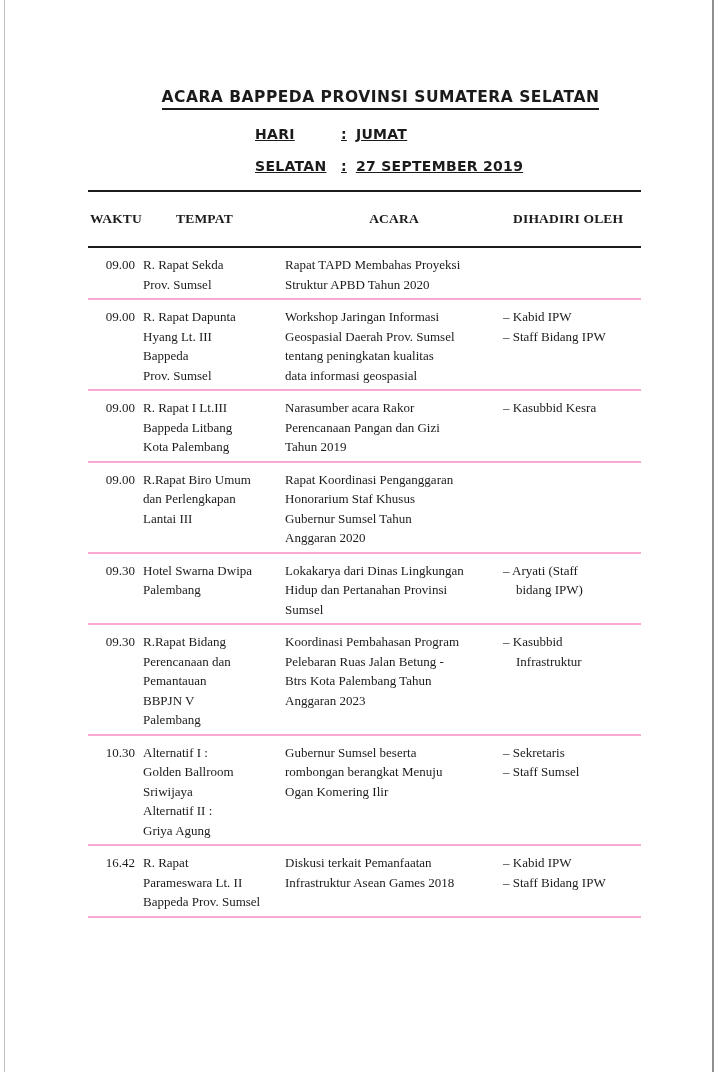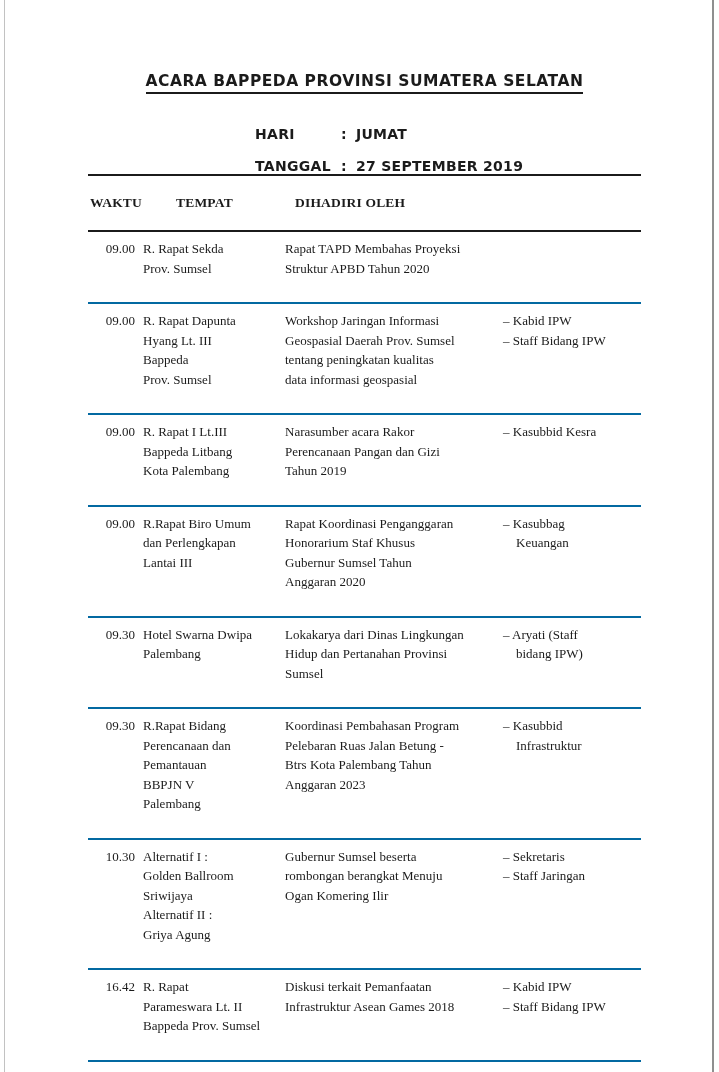--- a/index.html
+++ b/index.html
@@ -16,41 +16,42 @@
     height: 1072px;
     border-left: 1px solid #c2c2c2;
     border-right: 2px solid #8f8f8f;
     background: #ffffff;
     padding: 72px 0 0 83px;
     overflow: hidden;
   }
   .content { width: 553px; }
 
   .doc-title {
-    margin: 0;
+    margin: 16px;
     width: 553px;
     text-align: center;
     font-size: 15.5px;
     font-weight: bold;
     letter-spacing: 0.5px;
   }
   .doc-title .underline {
     display: inline-block;
     padding-bottom: 2px;
     border-bottom: 2px solid #1b1b1b;
   }
 
   .meta { margin: 16px 0 0 167px; }
   .meta-row {
     display: flex;
-    align-items: flex-end;
+    align-items: flex-start;
     height: 32px;
     font-size: 14px;
     font-weight: bold;
     letter-spacing: 0.3px;
+    text-decoration: underline;
   }
   .meta-label { width: 86px; }
   .meta-sep { margin-right: 9px; }
 
   .schedule {
     width: 553px;
     font-size: 13px;
     font-family: Liberation Serif, serif;
   }
   .thead {
@@ -68,22 +69,22 @@
   .col-acara   { width: 218px; }
   .col-dihadiri{ flex: 1; }
 
   .thead .col-waktu   { padding-left: 2px; }
   .thead .col-tempat  { padding-left: 33px; }
   .thead .col-acara   { text-align: center; }
   .thead .col-dihadiri{ padding-left: 10px; }
 
   .row {
     display: flex;
-    border-bottom: 2px solid #0369a1;
-    padding: 7px 0 24px 0;
+    border-bottom: 2px solid #f9a8d4;
+    padding: 7px 0 4px 0;
     line-height: 19.5px;
   }
   .row .col-waktu {
     text-align: right;
     padding-right: 8px;
     white-space: pre;
   }
   .row .col-tempat,
   .row .col-acara {
     white-space: pre;
@@ -105,30 +106,31 @@
       <span class="underline">ACARA BAPPEDA PROVINSI SUMATERA SELATAN</span>
     </h1>
 
     <div class="meta">
       <div class="meta-row">
         <span class="meta-label">HARI</span>
         <span class="meta-sep">:</span>
         <span class="meta-value">JUMAT</span>
       </div>
       <div class="meta-row">
-        <span class="meta-label">TANGGAL</span>
+        <span class="meta-label">SELATAN</span>
         <span class="meta-sep">:</span>
         <span class="meta-value">27 SEPTEMBER 2019</span>
       </div>
     </div>
 
     <div class="schedule">
       <div class="thead">
         <div class="col-waktu">WAKTU</div>
         <div class="col-tempat">TEMPAT</div>
+        <div class="col-acara">ACARA</div>
         <div class="col-dihadiri">DIHADIRI OLEH</div>
       </div>
       <div>
   <div class="row">
     <div class="col-waktu">09.00</div>
     <div class="col-tempat">R. Rapat Sekda
 Prov. Sumsel</div>
     <div class="col-acara">Rapat TAPD Membahas Proyeksi
 Struktur APBD Tahun 2020</div>
   </div>
@@ -164,24 +166,20 @@
 
   <div class="row">
     <div class="col-waktu">09.00</div>
     <div class="col-tempat">R.Rapat Biro Umum
 dan Perlengkapan
 Lantai III</div>
     <div class="col-acara">Rapat Koordinasi Penganggaran
 Honorarium Staf Khusus
 Gubernur Sumsel Tahun
 Anggaran 2020</div>
-    <div class="col-dihadiri">
-              <div class="dh-item">– Kasubbag
-Keuangan</div>
-            </div>
   </div>
 
   <div class="row">
     <div class="col-waktu">09.30</div>
     <div class="col-tempat">Hotel Swarna Dwipa
 Palembang</div>
     <div class="col-acara">Lokakarya dari Dinas Lingkungan
 Hidup dan Pertanahan Provinsi
 Sumsel</div>
     <div class="col-dihadiri">
@@ -212,21 +210,21 @@
     <div class="col-tempat">Alternatif I :
 Golden Ballroom
 Sriwijaya
 Alternatif II :
 Griya Agung</div>
     <div class="col-acara">Gubernur Sumsel beserta
 rombongan berangkat Menuju
 Ogan Komering Ilir</div>
     <div class="col-dihadiri">
               <div class="dh-item">– Sekretaris</div>
-              <div class="dh-item">– Staff Jaringan</div>
+              <div class="dh-item">– Staff Sumsel</div>
             </div>
   </div>
 
   <div class="row">
     <div class="col-waktu">16.42</div>
     <div class="col-tempat">R. Rapat
 Parameswara Lt. II
 Bappeda Prov. Sumsel</div>
     <div class="col-acara">Diskusi terkait Pemanfaatan
 Infrastruktur Asean Games 2018</div>

